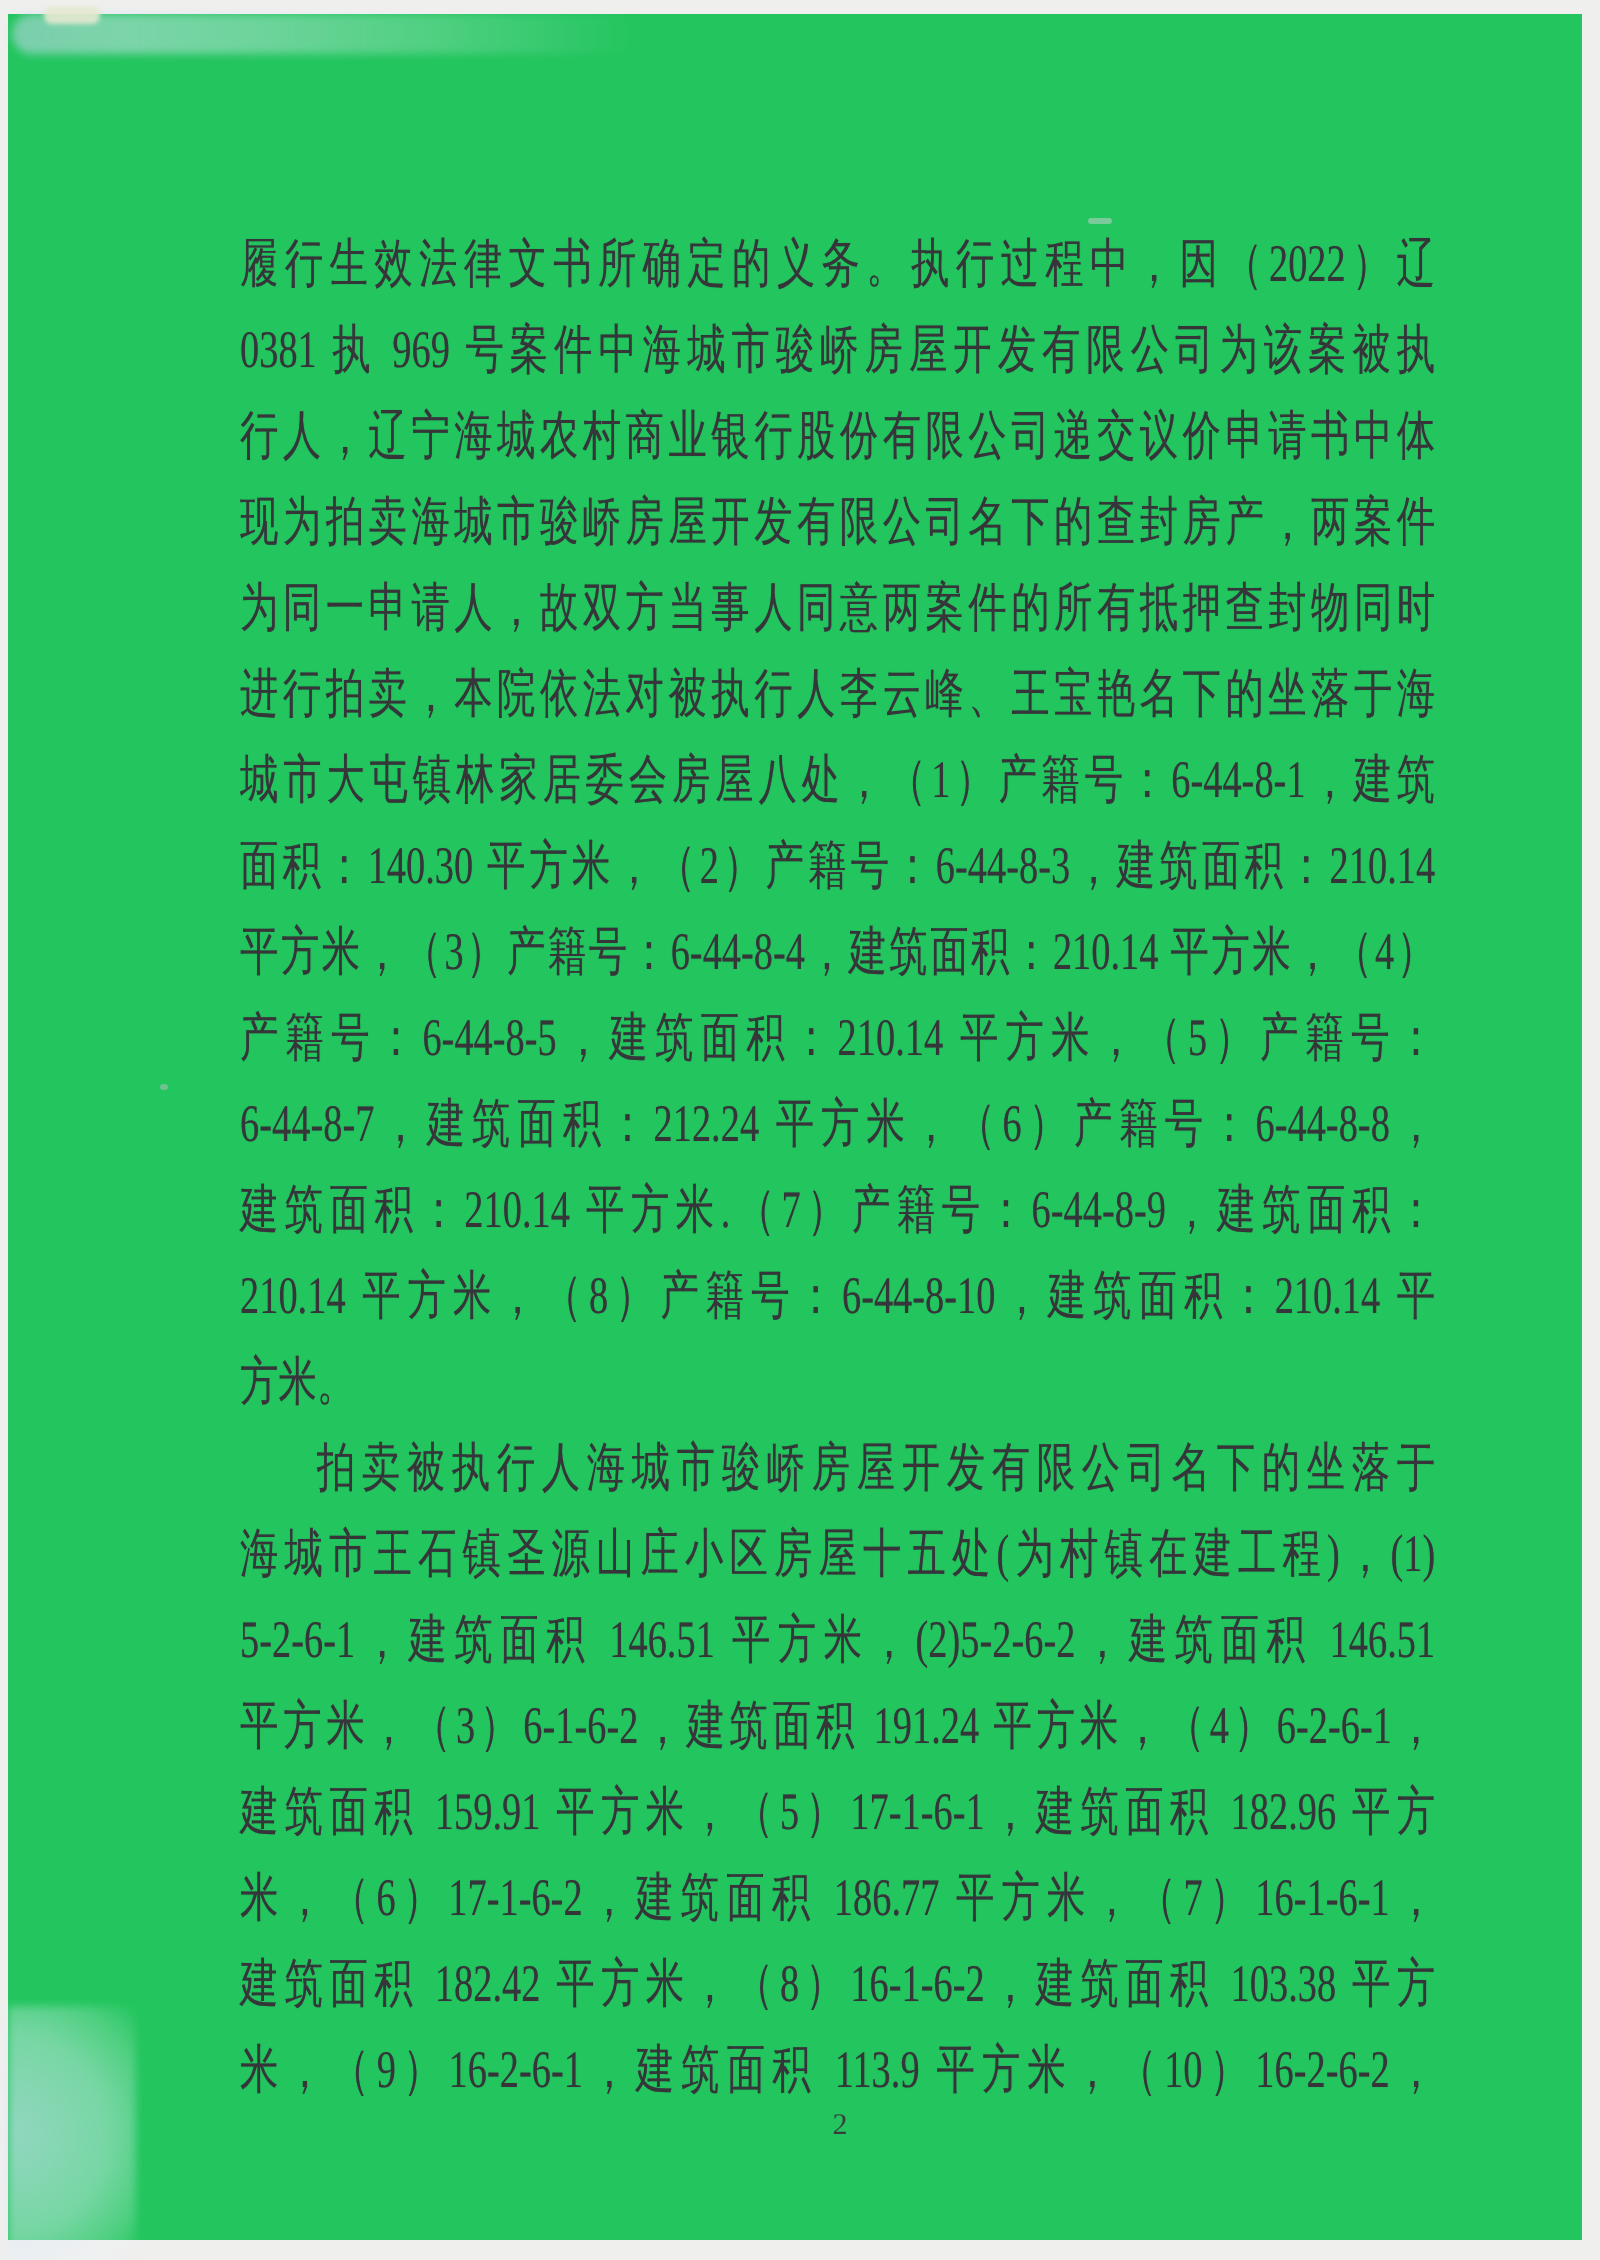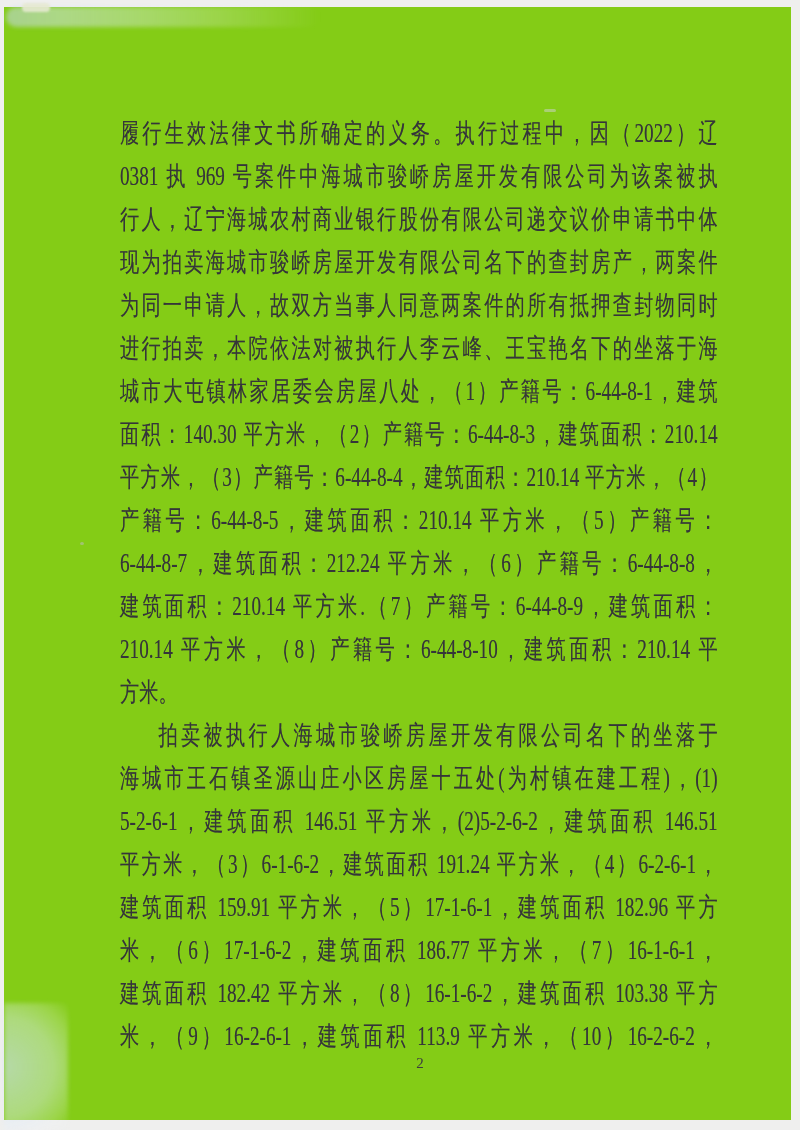--- a/index.html
+++ b/index.html
@@ -6,21 +6,21 @@
   body {
     width: 800px; height: 1130px;
     background: #efefee;           
     position: relative;
     overflow: hidden;
     font-family: "Liberation Serif", "DejaVu Serif", serif;
   }
   .page {
     position: absolute;
     left: 4px; top: 7px; right: 9px; bottom: 10px;
-    background: #84cc16;           
+    background: #22c55e;           
   }
   
   .smudge-top {
     position: absolute; left: 2px; top: 0px; width: 315px; height: 20px;
     background: linear-gradient(90deg,
       rgba(198,214,238,0.55) 0%, rgba(214,228,245,0.50) 18%,
       rgba(226,237,250,0.38) 42%, rgba(238,245,252,0.22) 68%,
       rgba(255,255,255,0) 100%);
     border-radius: 10px; filter: blur(2px);
   }

